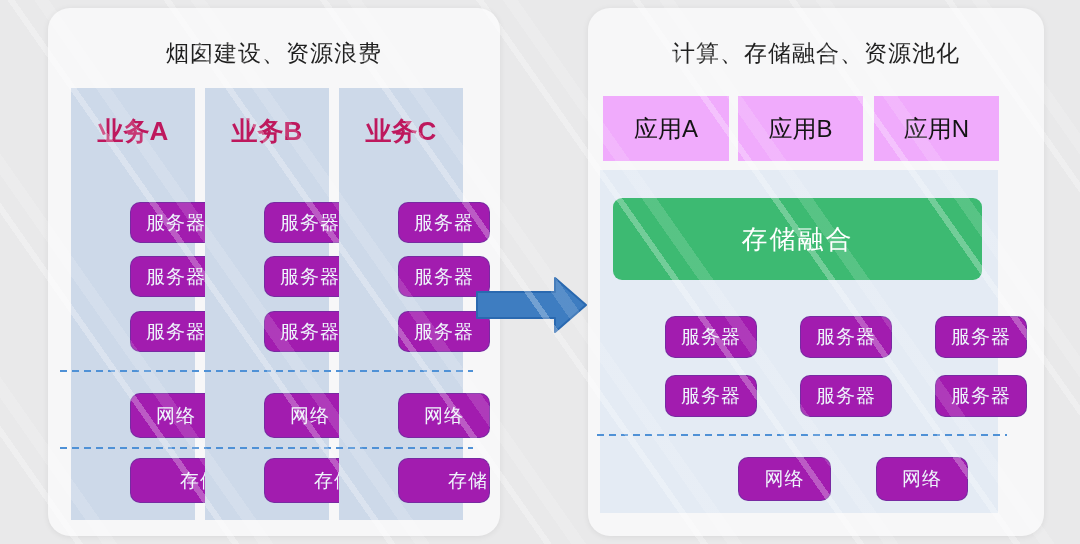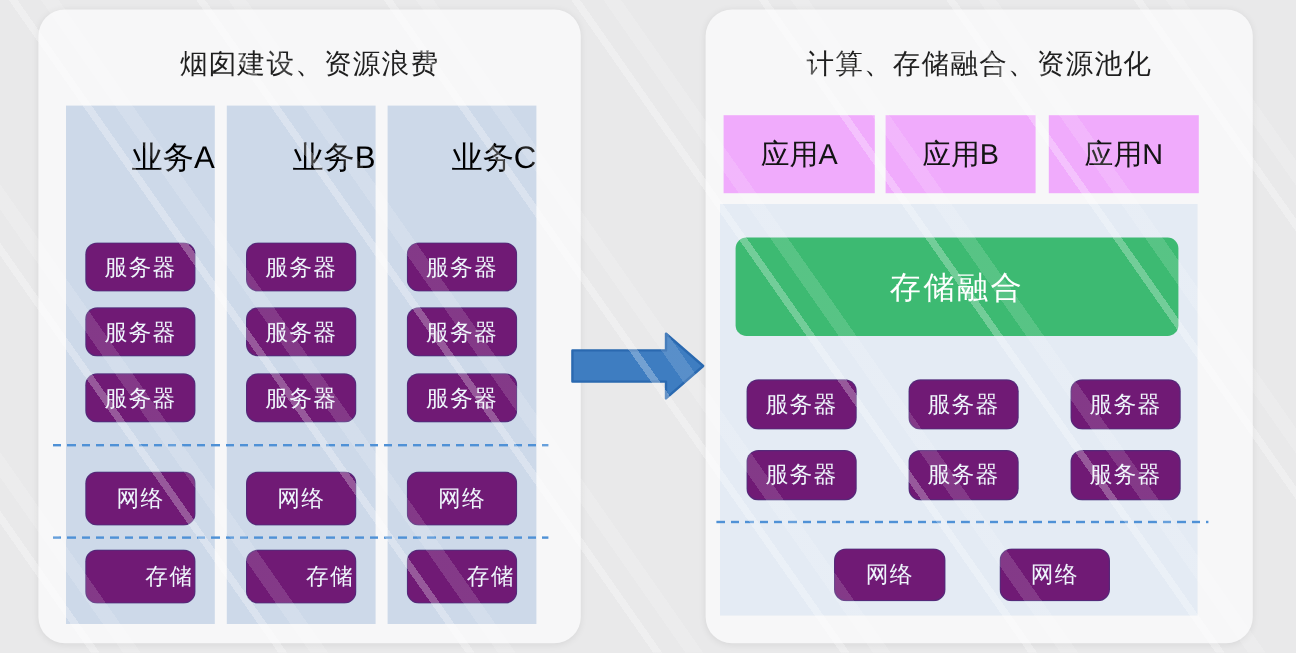--- a/index.html
+++ b/index.html
@@ -16,40 +16,40 @@
       rgba(255,255,255,.5) 62px 68px,
       rgba(255,255,255,0) 68px 84px,
       rgba(255,255,255,.25) 84px 96px,
       rgba(255,255,255,0) 96px 128px);
     opacity:.55;
   }
   .card{
     position:absolute;top:8px;height:528px;border-radius:22px;
     background:#f7f7f8;box-shadow:0 1px 6px rgba(0,0,0,.07);
   }
-  #left-card{left:32px;width:452px;}
+  #left-card{left:48px;width:452px;}
   #right-card{left:588px;width:444px;padding-left:12px;}
   .card-title{
     position:absolute;top:30px;left:0;right:0;text-align:center;
     font-size:23px;color:#1f1f1f;letter-spacing:1px;
   }
   
   .silo-col{
     position:absolute;top:80px;width:124px;height:432px;
     background:#cdd9e9;
   }
   .silo-col .col-title{
-    position:absolute;top:26px;left:0;right:0;text-align:right;
-    font-size:26px;color:#000000;
+    position:absolute;top:26px;left:0;right:0;text-align:center;
+    font-size:26px;color:#be185d;font-weight:bold;
   }
   .bluebox{
-    position:absolute;background:#701a75;color:#eef5fb;
+    position:absolute;background:#a21caf;color:#eef5fb;
     border:1px solid rgba(23,76,134,.30);box-sizing:border-box;
     border-radius:10px;display:flex;align-items:center;justify-content:center;
-    font-size:19px;letter-spacing:1px;
+    font-size:19px;letter-spacing:1px;margin-left:43px;
   }
   .silo-col .srv{left:16px;width:92px;height:41px;}
   .srv1{top:114px;} .srv2{top:168px;} .srv3{top:223px;}
   .silo-col .net{left:16px;width:92px;height:45px;top:305px;}
   .silo-col .sto{left:16px;width:92px;height:45px;top:370px;padding-left:48px;}
   .dashline{
     position:absolute;height:2px;
     background:repeating-linear-gradient(90deg,#4f91d6 0 7px,rgba(0,0,0,0) 7px 12px);
   }
   #left-card .dashline{left:12px;width:413px;}

